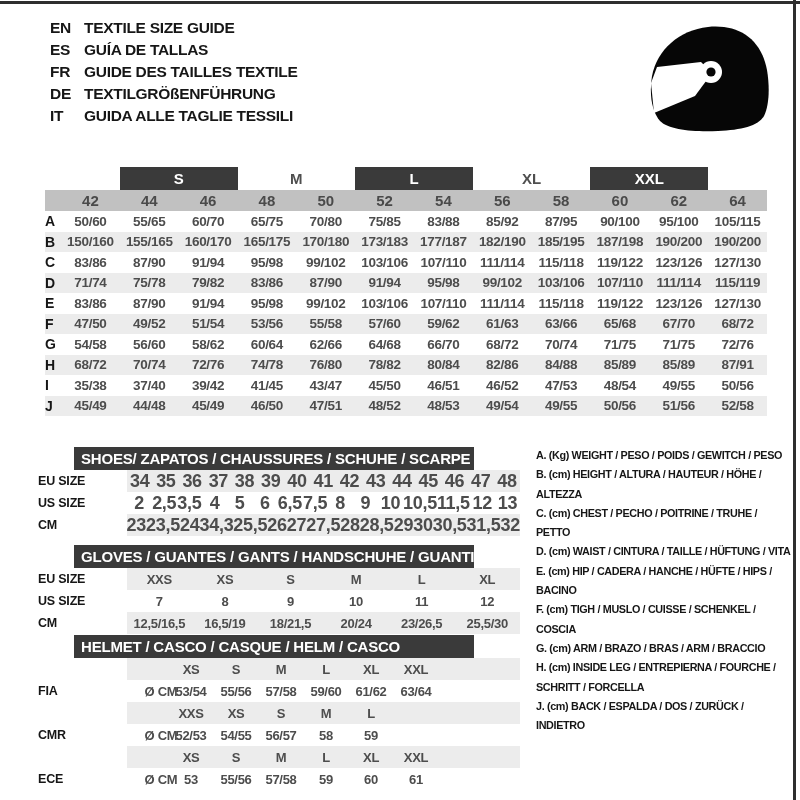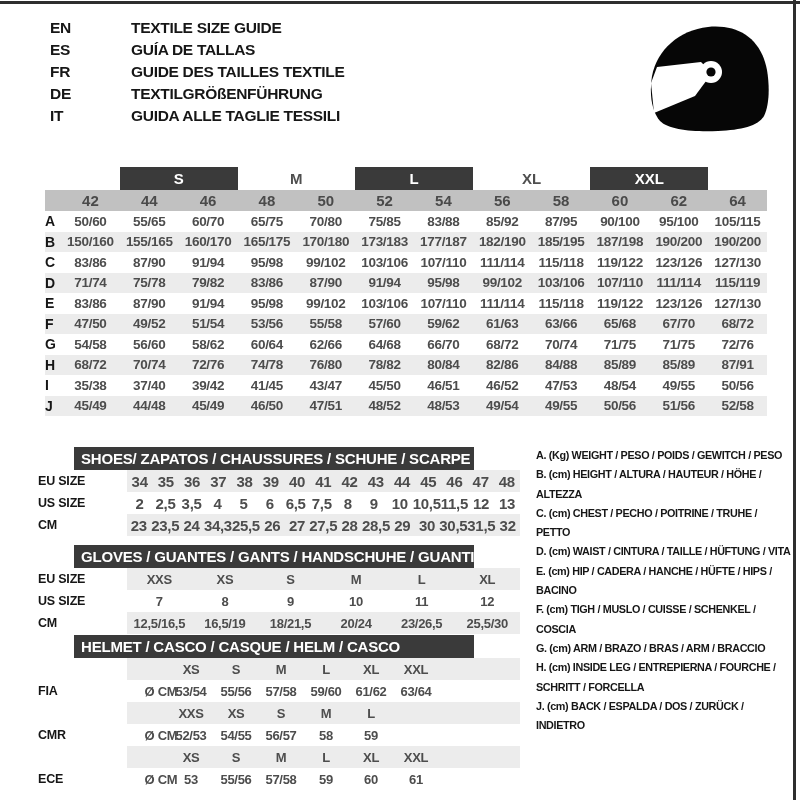--- a/index.html
+++ b/index.html
@@ -13,21 +13,21 @@
   html,body{margin:0;padding:0;background:#ffffff;}
   .canvas{
     position:relative;width:800px;height:800px;background:#fff;overflow:hidden;
     font-family:"Liberation Sans",sans-serif;font-weight:bold;color:var(--ink);
   }
   .edge-top{position:absolute;left:0;top:1px;width:800px;height:3px;background:#2e2e2e;}
   .edge-right{position:absolute;top:0;left:793px;width:3px;height:800px;background:#2e2e2e;}
 
   
   .lang-header{position:absolute;left:50px;top:17px;}
-  .lang-row{display:flex;line-height:22px;font-size:15.5px;color:var(--ink-dark);letter-spacing:-0.3px;gap:47px;}
+  .lang-row{display:flex;line-height:22px;font-size:15.5px;color:var(--ink-dark);letter-spacing:-0.3px;}
   .lang-code{width:34px;}
 
   
   .helmet-icon{position:absolute;left:650px;top:26px;}
 
   
   .main-table{position:absolute;left:45px;top:167px;width:722px;}
   .m-row{display:grid;grid-template-columns:16px repeat(12,1fr);align-items:center;}
   .group-row{height:23px;}
   .group-cell{grid-column:span 2;text-align:center;font-size:15px;height:23px;line-height:23px;color:#4f4f4f;letter-spacing:0;}
@@ -43,21 +43,21 @@
   
   .block{position:absolute;left:38px;width:482px;}
   .block .titlebar{
     margin-left:36px;width:400px;height:23px;background:var(--bar-dark);color:#fff;
     font-size:15px;line-height:23px;padding-left:7px;letter-spacing:-0.2px;white-space:nowrap;overflow:hidden;
   }
   .b-row{display:flex;height:22px;align-items:center;}
   .b-label{width:90px;font-size:12.5px;color:var(--ink-dark);letter-spacing:-0.2px;}
   .b-band{width:400px;height:22px;display:grid;align-items:center;}
   .b-band.shaded{background:var(--row-gray);}
-  .b-band.cols15{grid-template-columns:repeat(15,1fr);font-size:15px;}
+  .b-band.cols15{grid-template-columns:repeat(15,1fr);font-size:18px;}
   .b-band.cols6{grid-template-columns:repeat(6,1fr);font-size:13px;}
   .b-band.helmet-cols{grid-template-columns:42px repeat(6,45px) 1fr;font-size:13px;}
   .bcell{text-align:center;letter-spacing:-0.3px;white-space:nowrap;}
   .bcell.unit{text-align:left;padding-left:2px;margin-left:16px;}
 
   #shoes-block{top:447px;}
   #gloves-block{top:545px;}
   #helmet-block{top:635px;}
 
   

